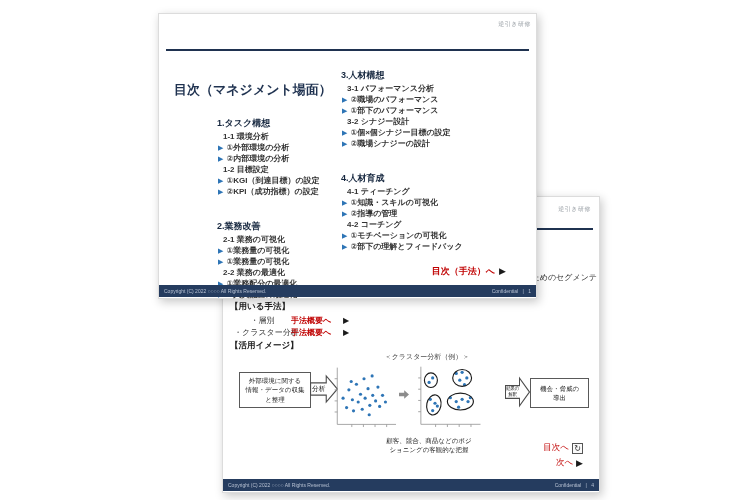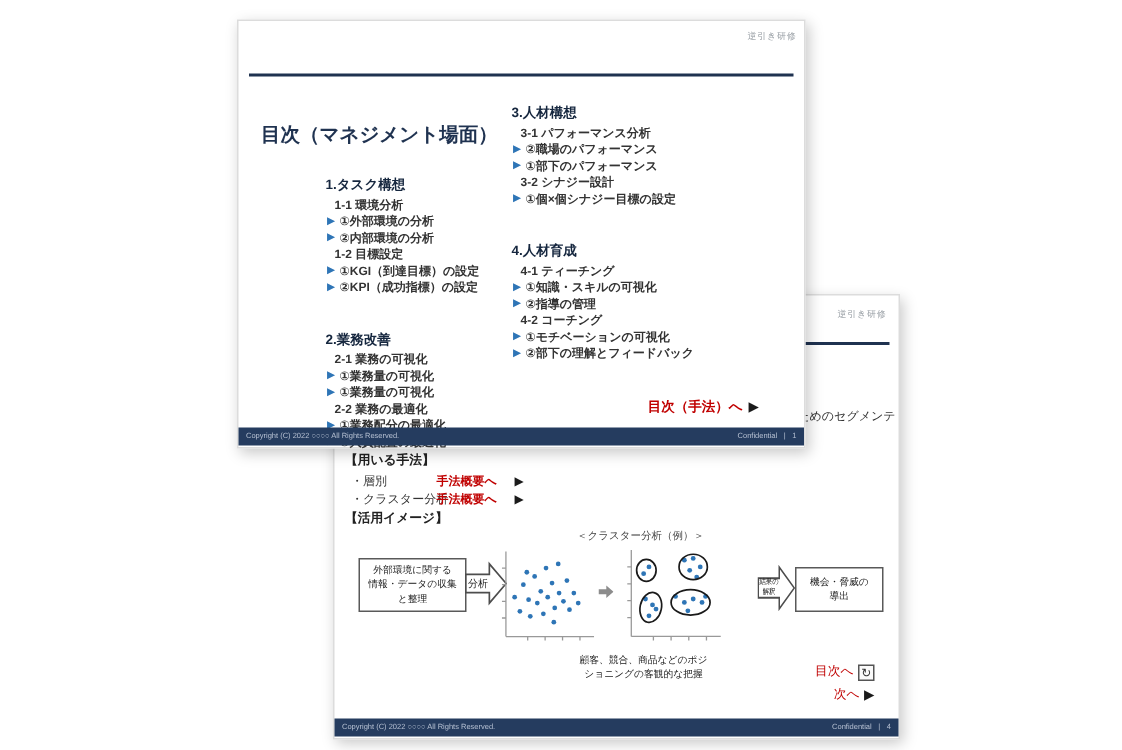--- a/index.html
+++ b/index.html
@@ -33,21 +33,21 @@
   .s-footer{position:absolute;left:0;right:0;bottom:1px;height:12px;background:#253c5f;color:#b6c0d2;display:flex;align-items:center;justify-content:space-between;padding:0 5px;font-size:5px;white-space:nowrap;}
   .f-right span{margin-left:3px;}
 
   
   .s2-rule{position:absolute;left:6px;right:6px;top:31px;height:2px;background:#1f3250;}
   .clip-text{position:absolute;right:2px;top:75px;font-size:8px;color:#333;white-space:nowrap;}
   .h-block{position:absolute;left:7px;font-size:8.5px;font-weight:bold;color:#222;white-space:nowrap;}
   .methods-h{top:104px;} .usage-h{top:143px;}
   .method-rows{position:absolute;left:11px;top:117px;}
   .m-row{display:flex;align-items:center;height:12px;font-size:8px;white-space:nowrap;}
-  .m-name{width:57px;color:#333;}
+  .m-name{width:57px;color:#333;text-align:center;}
   .m-link{color:#c00000;font-weight:bold;width:48px;cursor:pointer;}
   .m-play{color:#1a1a1a;font-size:8px;margin-left:4px;}
 
   .diag-caption{position:absolute;left:146px;top:155px;width:116px;text-align:center;font-size:7px;color:#444;white-space:nowrap;}
   .diag-box{position:absolute;border:1px solid #595959;background:#fff;display:flex;flex-direction:column;justify-content:center;text-align:center;font-size:6.5px;color:#222;line-height:9.5px;}
   .left-box{left:16px;top:175px;width:70px;height:34px;}
   .right-box{left:307px;top:181px;width:57px;height:28px;}
   .block-arrow{position:absolute;}
   .block-arrow svg{width:100%;height:100%;display:block;}
   #arrow1{left:87px;top:176px;width:28px;height:32px;}
@@ -285,20 +285,24 @@
               <span class="tri">▶</span>
               <span>①部下のパフォーマンス</span>
             </div>
             <div class="toc-item sub">
               <span>3-2  シナジー設計</span>
             </div>
             <div class="toc-item arr">
               <span class="tri">▶</span>
               <span>①個×個シナジー目標の設定</span>
             </div>
+            <div class="toc-item arr">
+              <span class="tri">▶</span>
+              <span>②職場シナジーの設計</span>
+            </div>
           </div>
           <div class="toc-sec">
             <div class="toc-head">4.人材育成</div>
             <div class="toc-item sub">
               <span>4-1  ティーチング</span>
             </div>
             <div class="toc-item arr">
               <span class="tri">▶</span>
               <span>①知識・スキルの可視化</span>
             </div>

